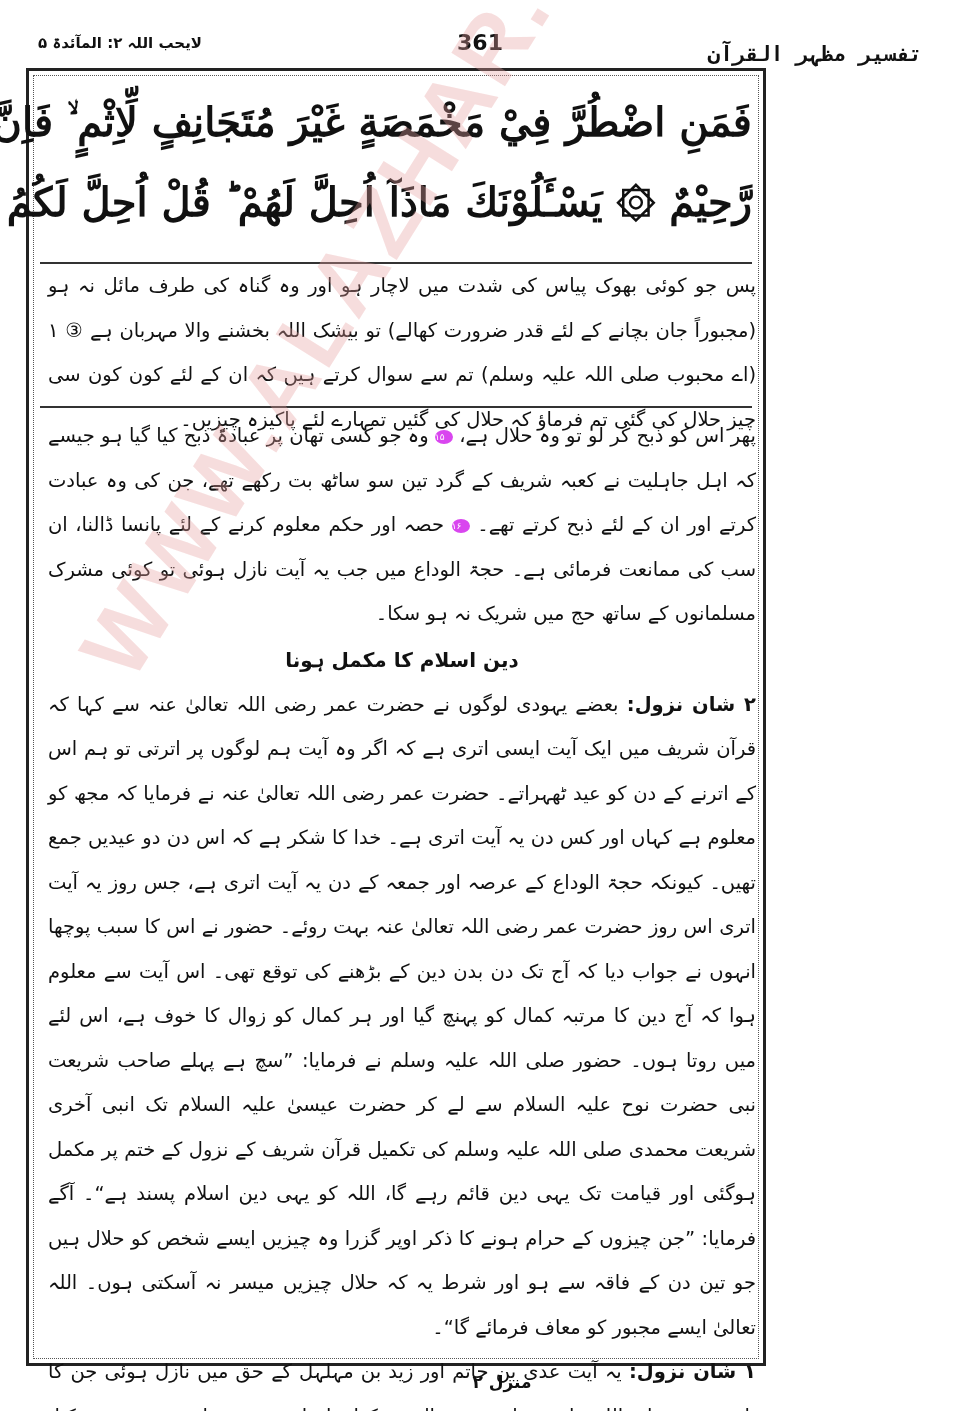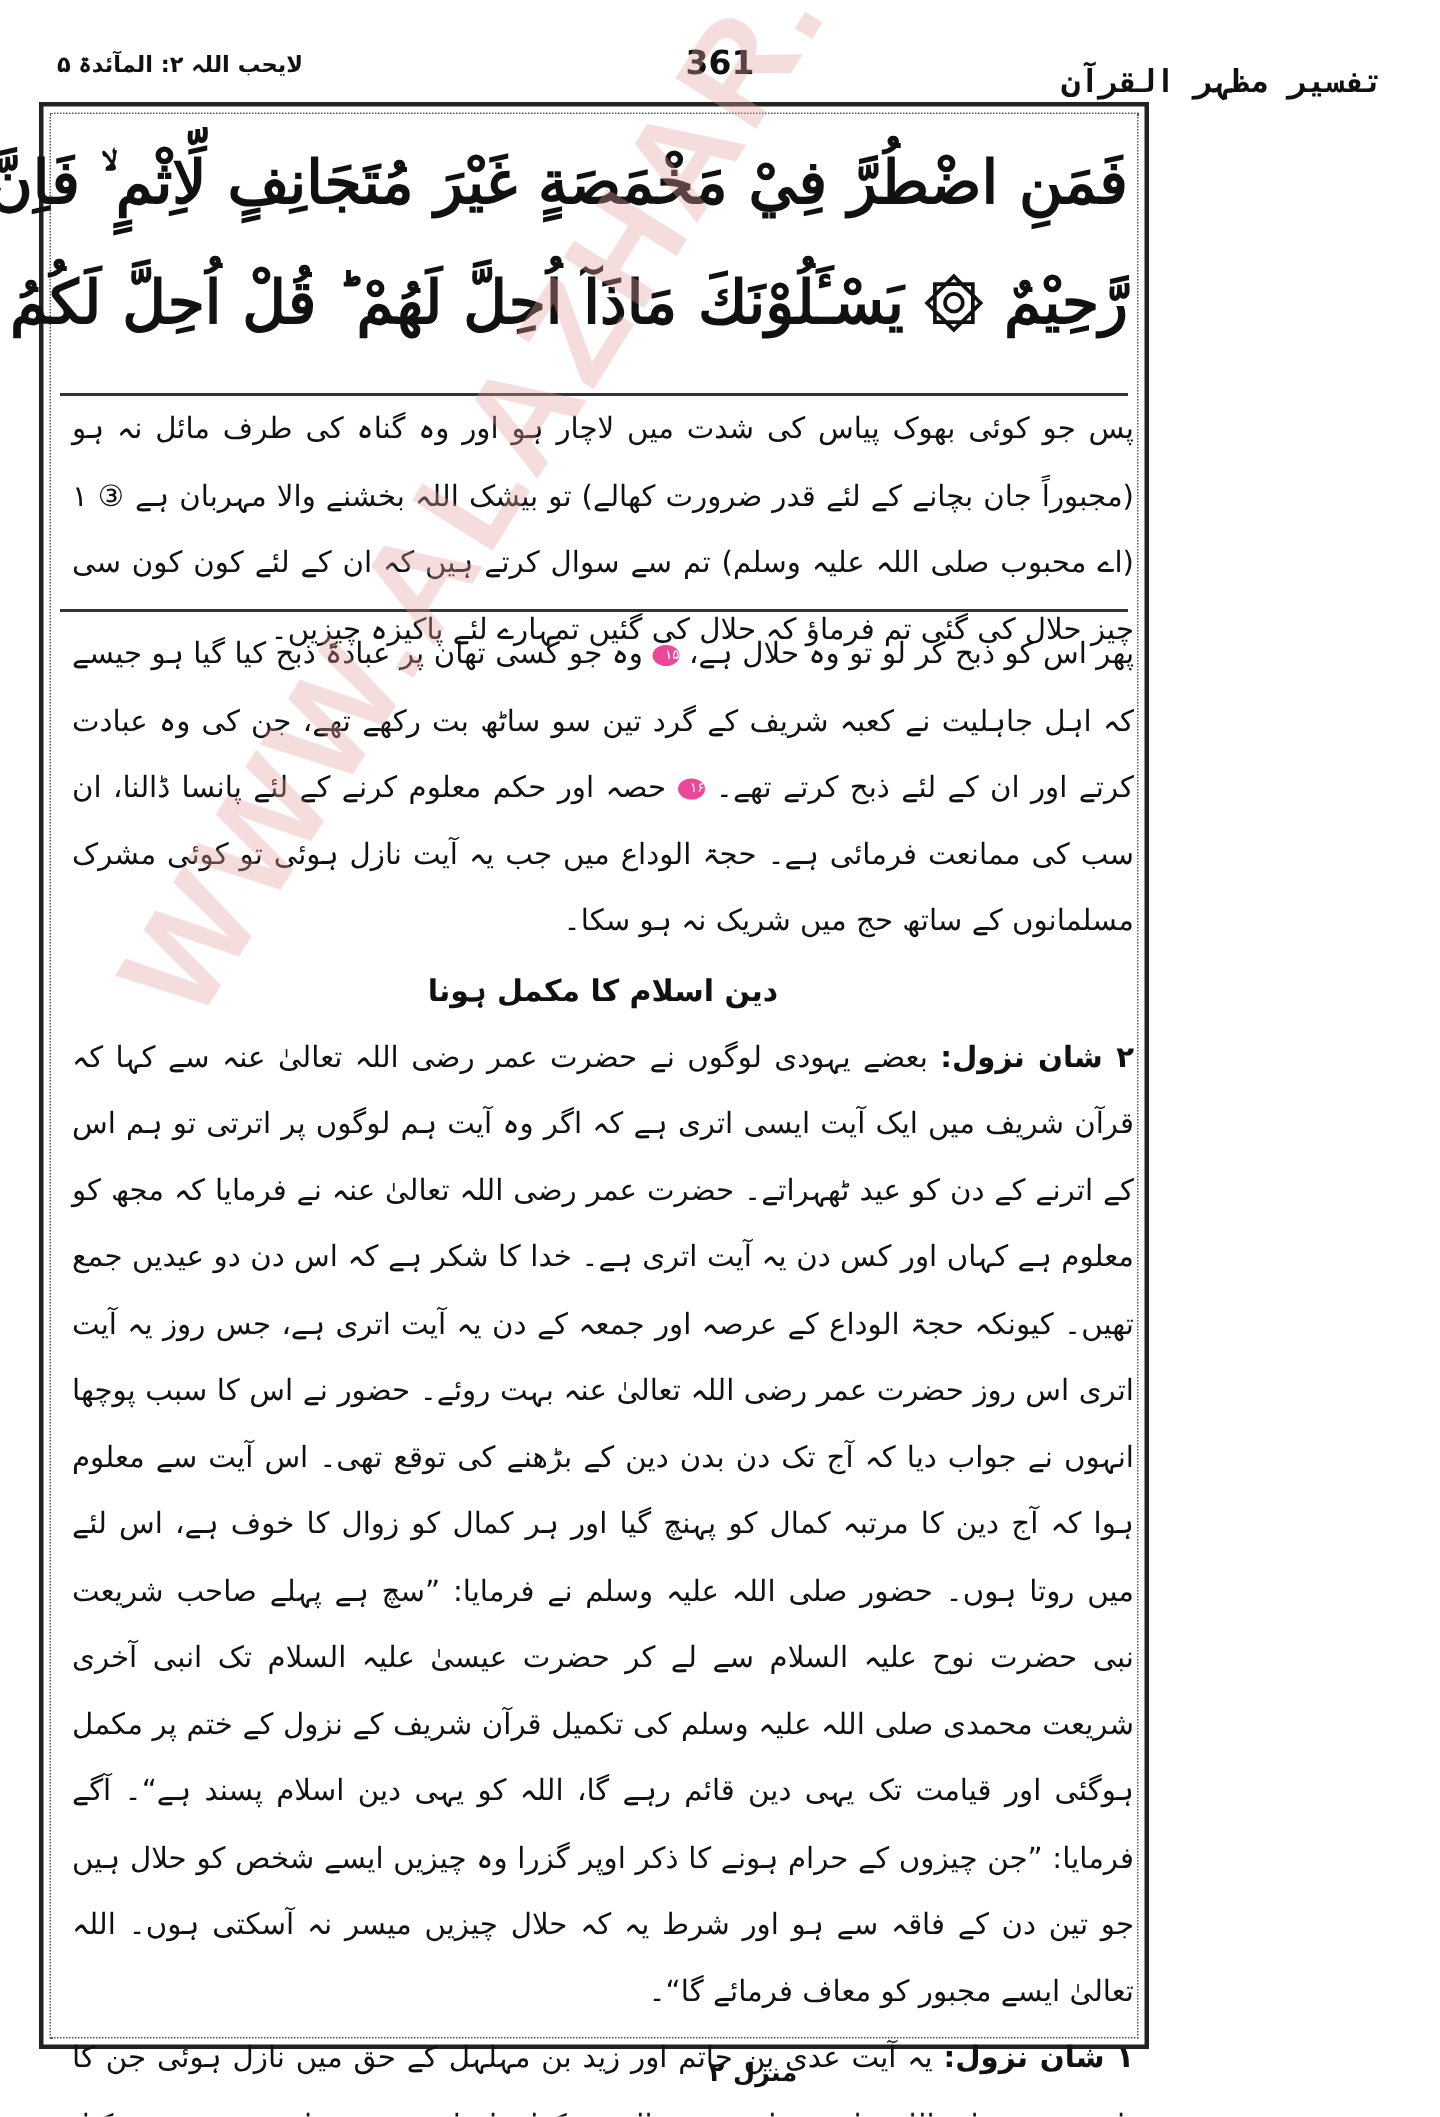--- a/index.html
+++ b/index.html
@@ -17,21 +17,21 @@
 
   .ayah-box { position: absolute; top: 6px; left: 6px; right: 6px; height: 180px; border-bottom: 2px solid #333; direction: rtl; text-align: center; }
   .ayah-line { font-family: "DejaVu Serif", serif; font-weight: bold; font-size: 40px; line-height: 80px; white-space: nowrap; letter-spacing: 1px; }
 
   .section { position: absolute; left: 14px; right: 2px; direction: rtl; text-align: justify; font-size: 19.5px; line-height: 44.5px; }
   .trans { top: 188px; }
   .divider { position: absolute; left: 6px; right: 6px; top: 330px; border-top: 2px solid #333; }
   .commentary { top: 338px; }
   .heading { text-align: center; font-weight: bold; font-size: 20px; line-height: 46px; }
   .para { margin: 0; }
-  .marker { display: inline-block; background: #ec4899; color: #fff; border-radius: 50%; width: 18px; height: 14px; font-size: 9px; line-height: 14px; text-align: right; vertical-align: middle; }
+  .marker { display: inline-block; background: #d946ef; color: #fff; border-radius: 50%; width: 18px; height: 14px; font-size: 9px; line-height: 14px; text-align: left; vertical-align: middle; }
   .bold-lead { font-weight: bold; }
 
   .footer { position: absolute; top: 1372px; left: 0; right: 0; text-align: center; font-size: 17px; font-weight: bold; direction: rtl; margin-left: 44px; }
 
   .watermark {
     position: absolute; top: 640px; left: 60px; font-size: 92px; font-weight: bold; color: #e8a0a0; opacity: 0.35;
     transform: rotate(-58deg); transform-origin: left top; white-space: nowrap; letter-spacing: 4px; pointer-events: none;
     font-family: "Liberation Sans", sans-serif;
   }
 </style>

